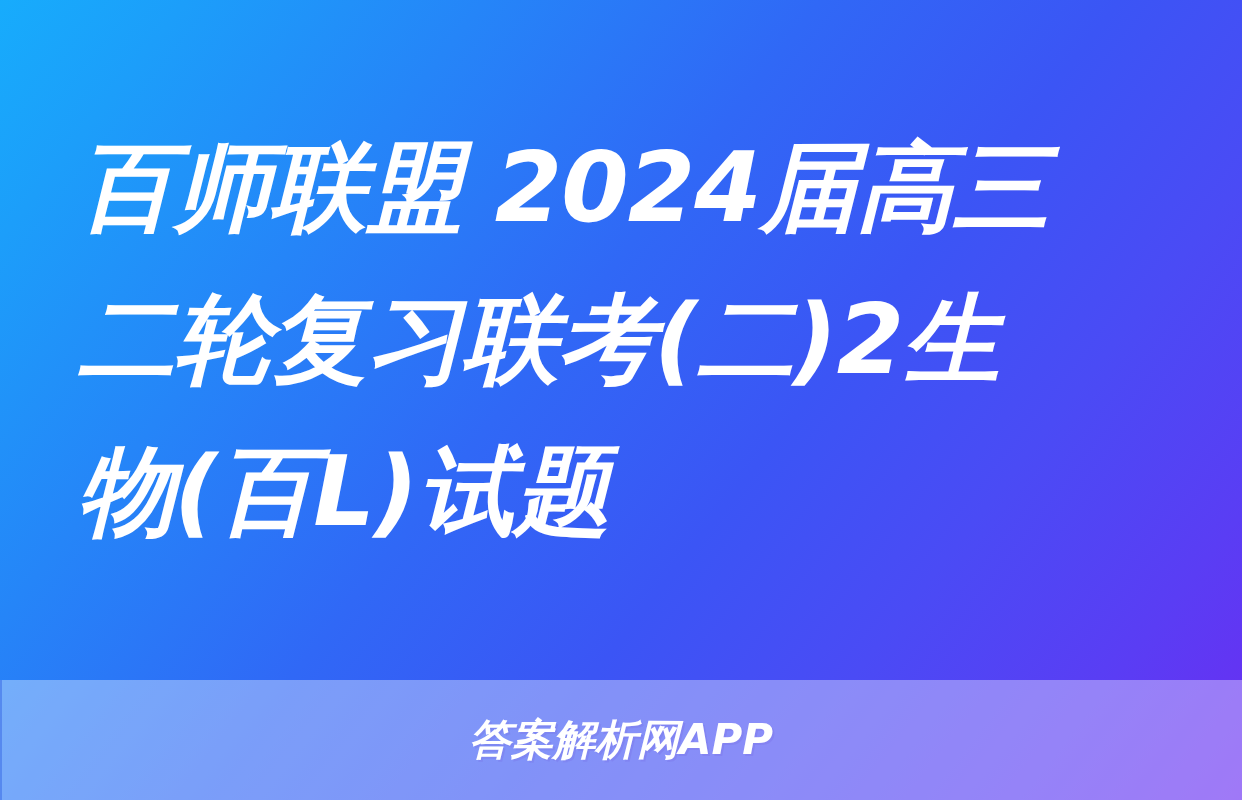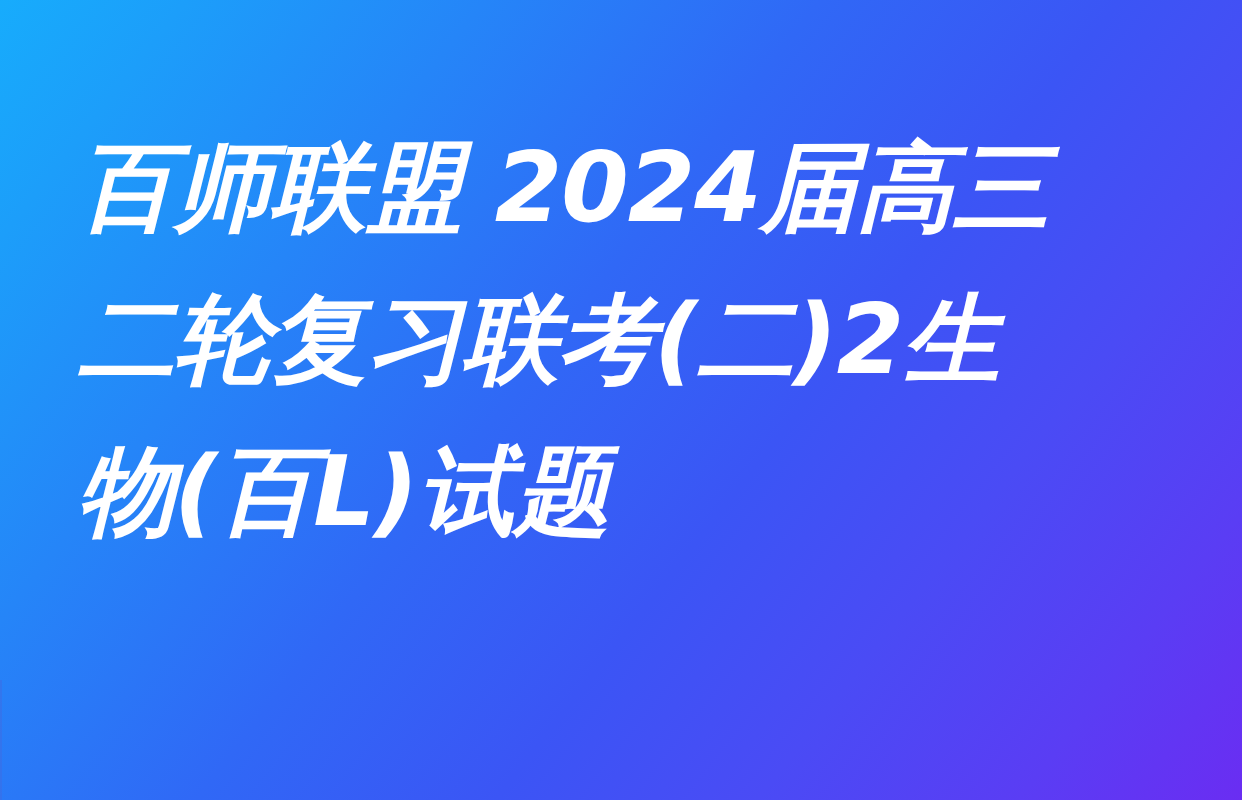--- a/index.html
+++ b/index.html
@@ -95,16 +95,19 @@
 </style>
 </head>
 <body>
 
 <div class="page">
 
   <div class="title-block">
     <h1 class="title-text">百师联盟 2024届高三二轮复习联考(二)2生物(百L)试题</h1>
   </div>
 
+  <div class="bottom-band">
+    <div class="watermark">答案解析网APP</div>
+  </div>
 
   <div class="edge-seam"></div>
 
 </div>
 
 </body></html>

